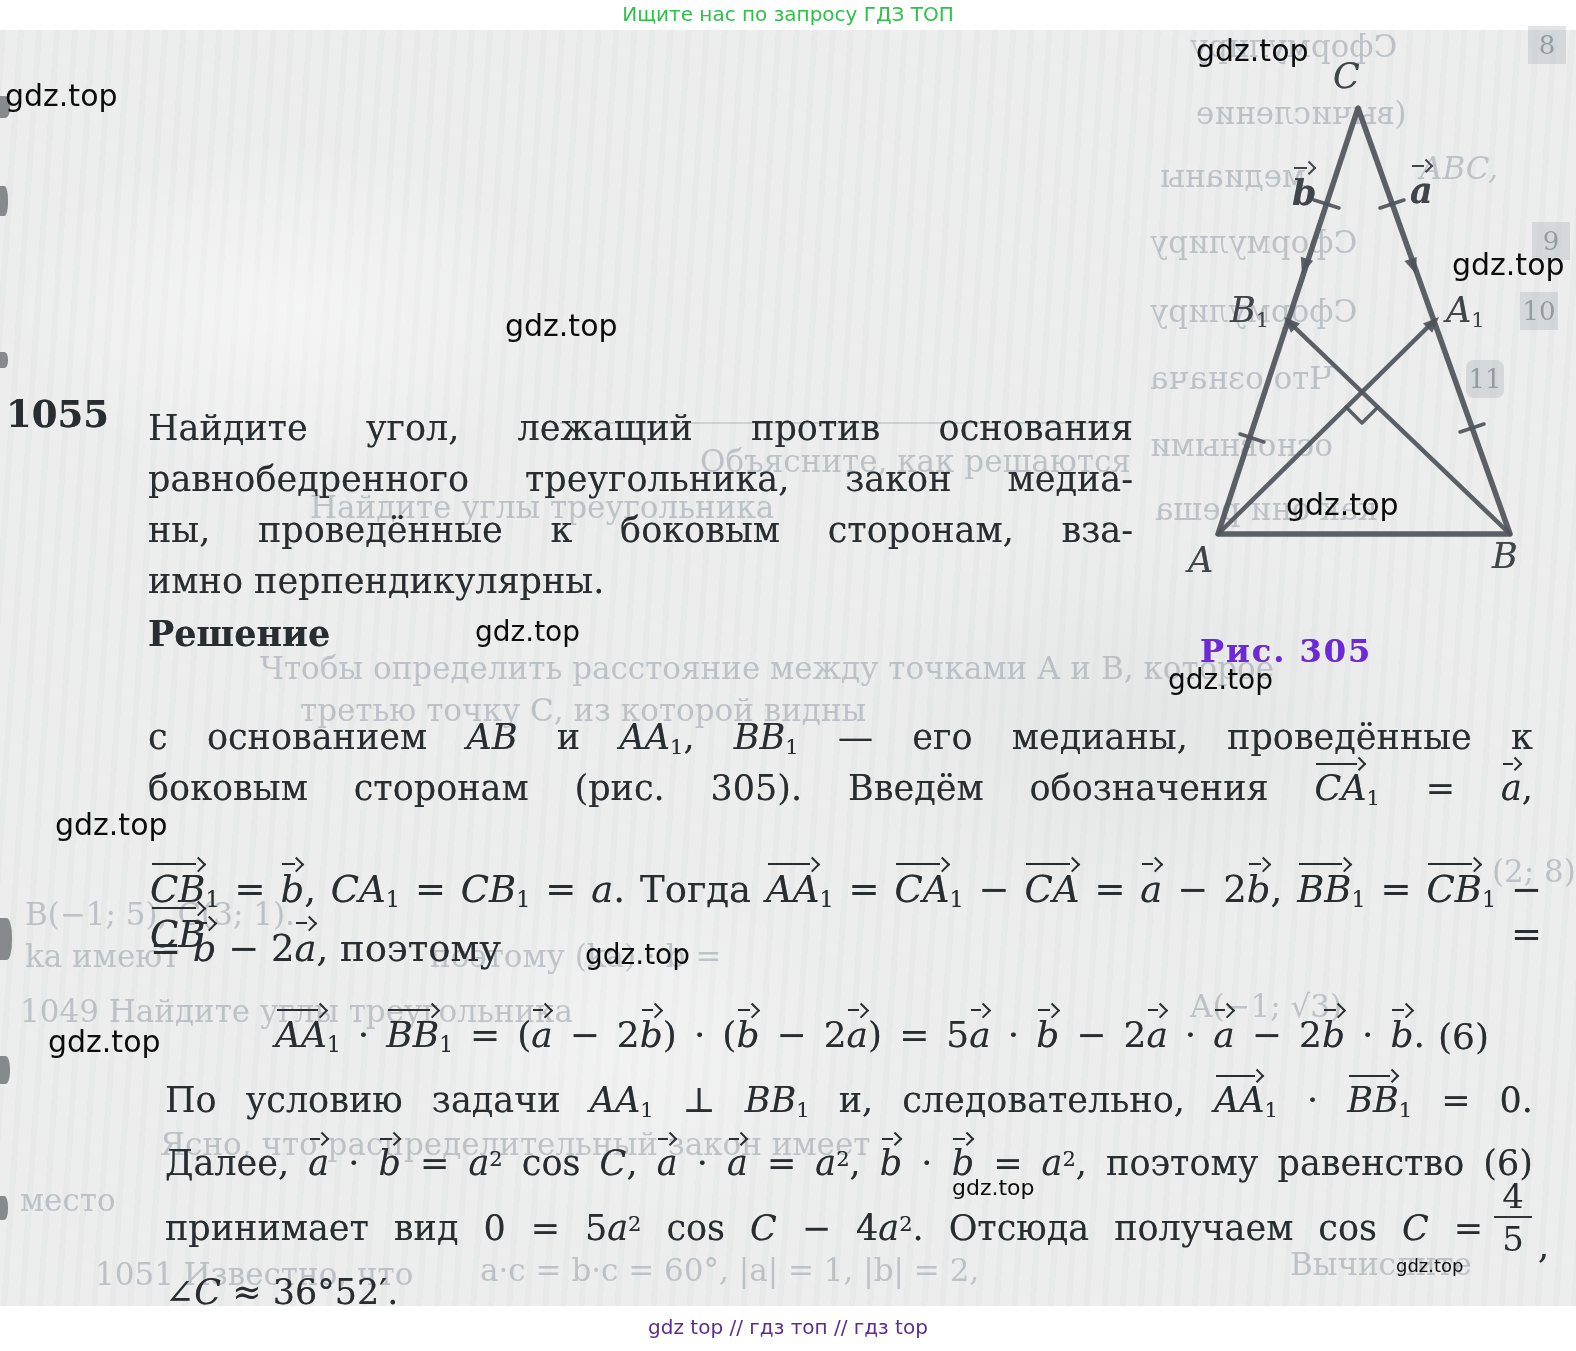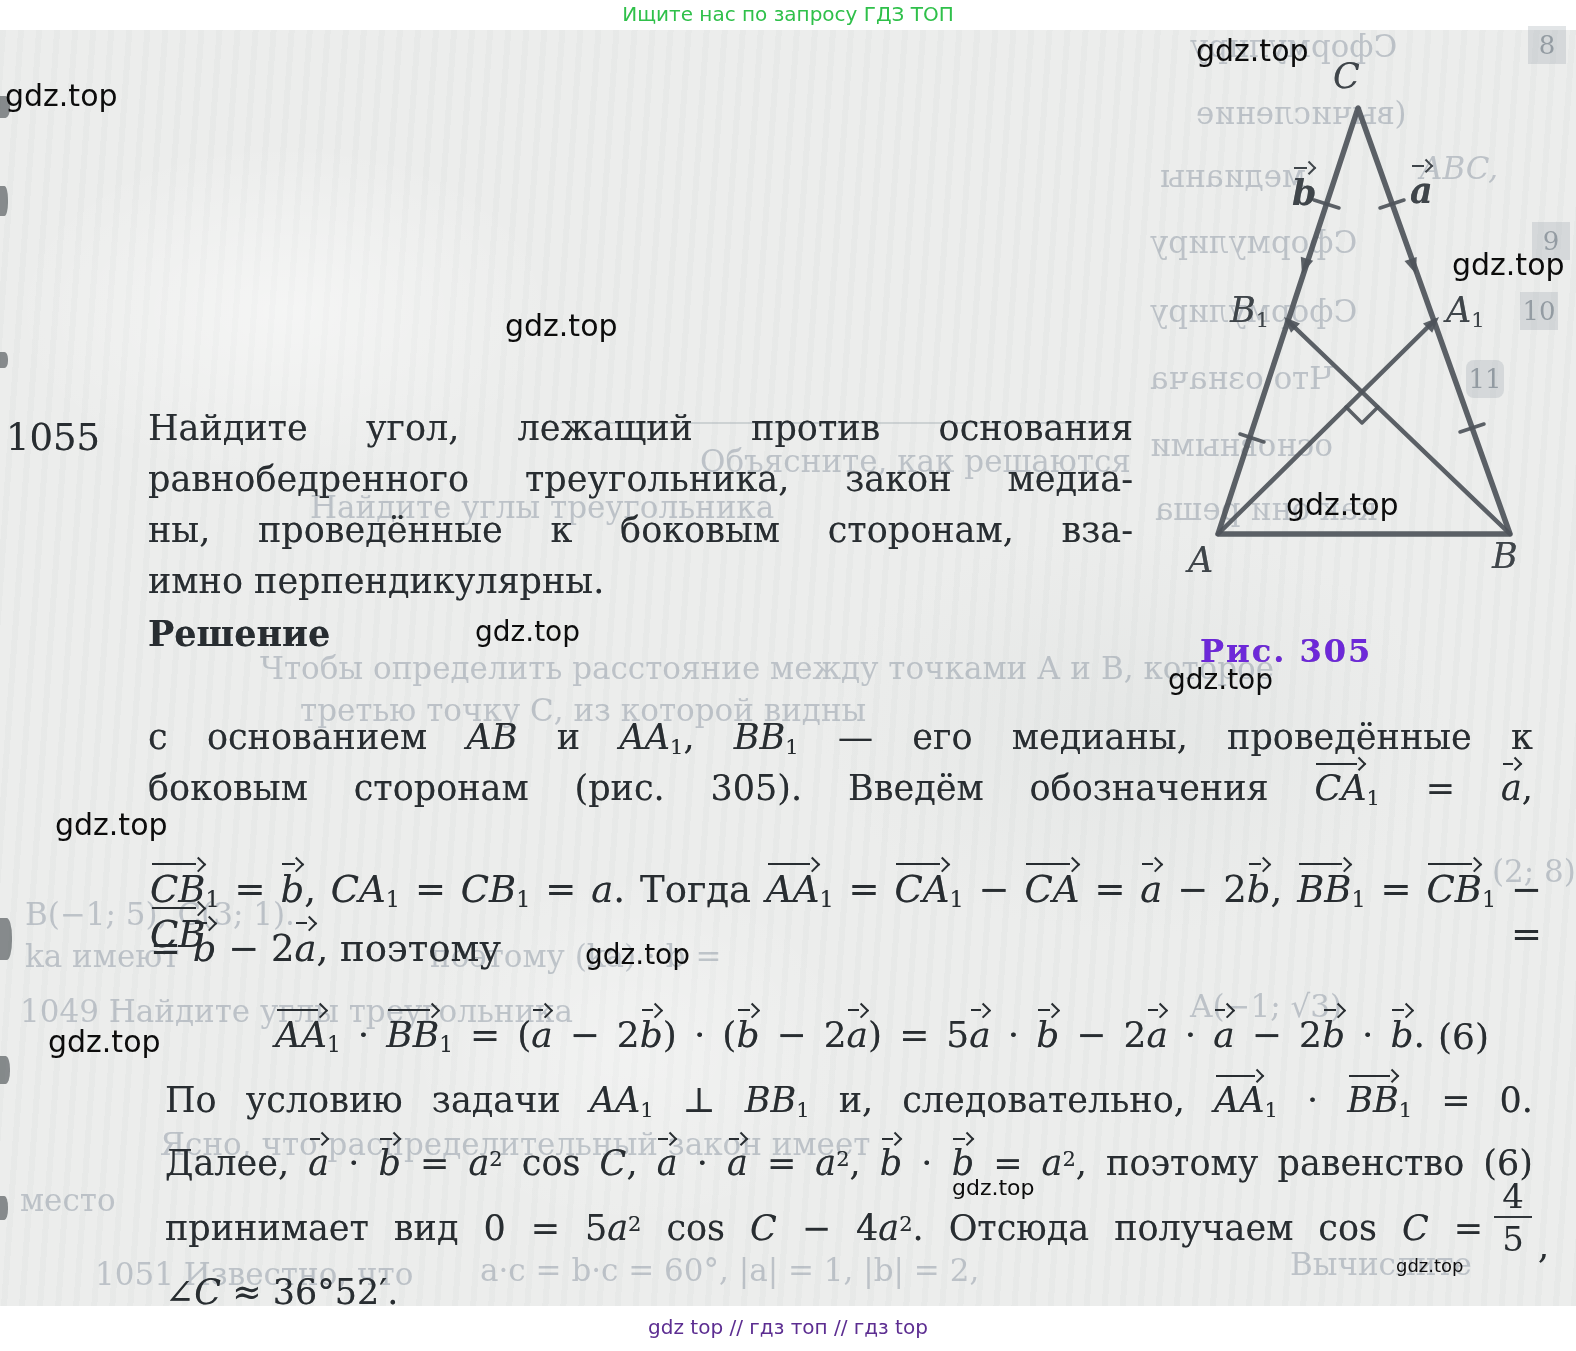--- a/index.html
+++ b/index.html
@@ -26,21 +26,21 @@
   sup{font-size:.60em;vertical-align:.42em;}
   i{font-style:italic;}
   
   .vec{position:relative;display:inline-block;}
   .vec::before{content:"";position:absolute;left:.05em;right:.26em;top:-.14em;
                border-top:2px solid currentColor;}
   .vec::after{content:"";position:absolute;right:.05em;top:-.25em;width:.24em;height:.24em;
               border-top:2px solid currentColor;border-right:2px solid currentColor;
               transform:rotate(45deg);}
   
-  .p-num{left:6px;top:416px;font-weight:normal;font-size:37px;}
+  .p-num{left:6px;top:393px;font-weight:bold;font-size:37px;}
   .pl1{left:148px;top:408px;width:985px;}
   .pl2{left:148px;top:459px;width:985px;}
   .pl3{left:148px;top:510px;width:985px;}
   .pl4{left:148px;top:561px;}
   .sol-h{left:148px;top:613px;font-weight:bold;}
   .sl1{left:148px;top:666px;width:985px;}
   .sl2{left:148px;top:717px;width:1385px;}
   .sl3{left:148px;top:768px;width:1385px;}
   .ml1{left:150px;top:868px;width:1392px;font-size:37px;}
   .ml2{left:150px;top:927px;font-size:37px;}

